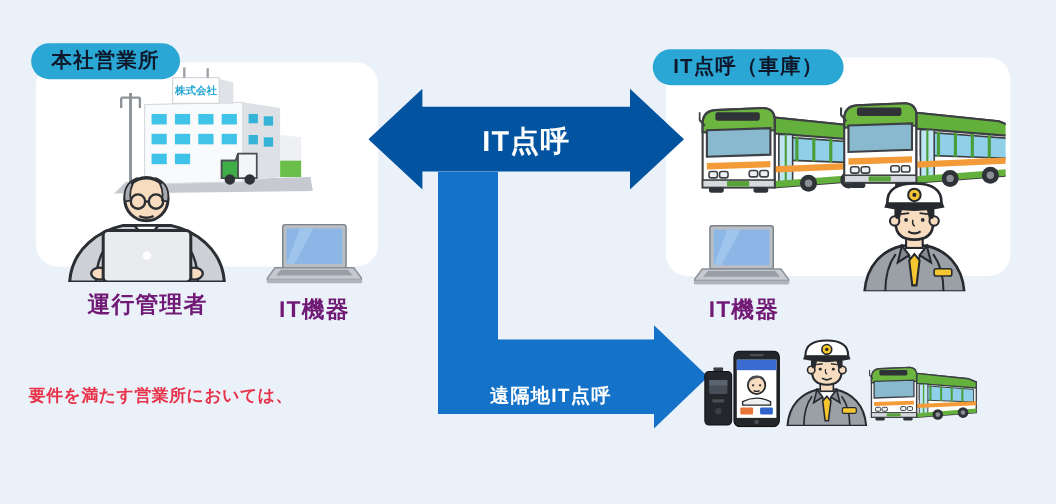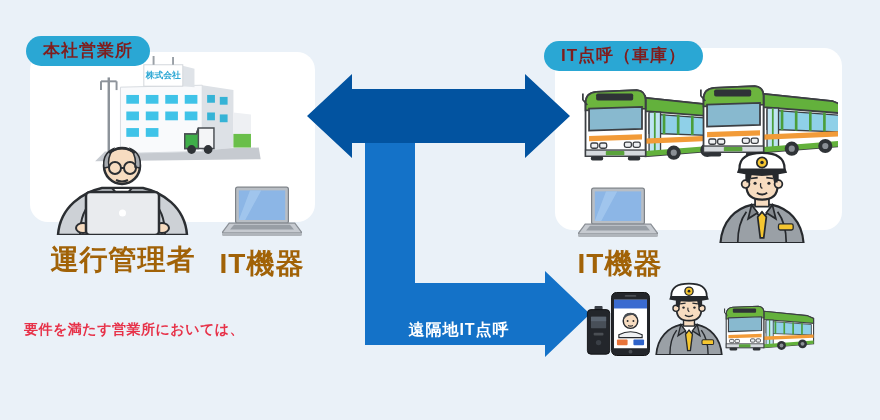--- a/index.html
+++ b/index.html
@@ -5,28 +5,28 @@
   html,body{margin:0;padding:0;}
   .stage{
     position:relative;width:880px;height:420px;overflow:hidden;
     background:var(--background,#eaf1f8);
     font-family:"Liberation Sans","DejaVu Sans",sans-serif;
   }
   .panel{
     position:absolute;background:var(--panel,#fff);border-radius:18px;z-index:1;
   }
   .badge{
-    position:absolute;z-index:5;background:var(--badge,#2aa7d4);color:#7f1d1d;
+    position:absolute;z-index:5;background:var(--badge,#2aa7d4);color:#0f172a;
     font-size:17px;font-weight:bold;line-height:30px;padding:0 17px;
     border-radius:17px;white-space:nowrap;letter-spacing:1px;
   }
   .illo{position:absolute;z-index:2;}
   .illo.front{z-index:4;}
   .caption{
-    position:absolute;z-index:4;color:#a16207;font-size:28px;font-weight:600;
+    position:absolute;z-index:4;color:#701a75;font-size:19px;font-weight:600;
     text-align:center;letter-spacing:1px;white-space:nowrap;
   }
   .arrow-svg{position:absolute;display:block;}
   #connector-arrow{left:365px;top:143px;z-index:2;color:var(--arrow-light,#1472c8);}
   #main-arrow{left:307px;top:74px;z-index:3;color:var(--arrow-dark,#0253a0);}
   .arrow-label{
     position:absolute;z-index:4;color:#fff;font-weight:bold;text-align:center;
     white-space:nowrap;letter-spacing:1px;
   }
   #it-rollcall-label{left:307px;top:102px;width:263px;font-size:24px;}
@@ -187,20 +187,21 @@
 
   <div class="caption" style="left:38px;top:241px;width:170px;">運行管理者</div>
   <div class="caption" style="left:214px;top:245px;width:96px;">IT機器</div>
 
   <svg id="connector-arrow" class="arrow-svg" width="225" height="214" viewBox="0 0 225 214">
     <polygon points="0,0 50,0 50,140 180,140 180,128 225,171 180,214 180,202 0,202" fill="currentColor"></polygon>
   </svg>
   <svg id="main-arrow" class="arrow-svg" width="263" height="84" viewBox="0 0 263 84">
     <polygon points="0,42 45,0 45,15 218,15 218,0 263,42 218,84 218,69 45,69 45,84" fill="currentColor"></polygon>
   </svg>
+  <div id="it-rollcall-label" class="arrow-label">IT点呼</div>
   <div id="remote-rollcall-label" class="arrow-label">遠隔地IT点呼</div>
 
   <div class="panel" style="left:555px;top:48px;width:287px;height:182px;"></div>
 
   <div class="badge" style="left:544px;top:41px;">IT点呼（車庫）</div>
 
   <svg class="illo" style="left:582px;top:74px;" width="256" height="102" viewBox="0 0 256 102">
     <use href="#sym-bus" x="0" y="8" width="150" height="84"></use>
     <use href="#sym-bus" x="118" y="4" width="150" height="84"></use>
   </svg>

